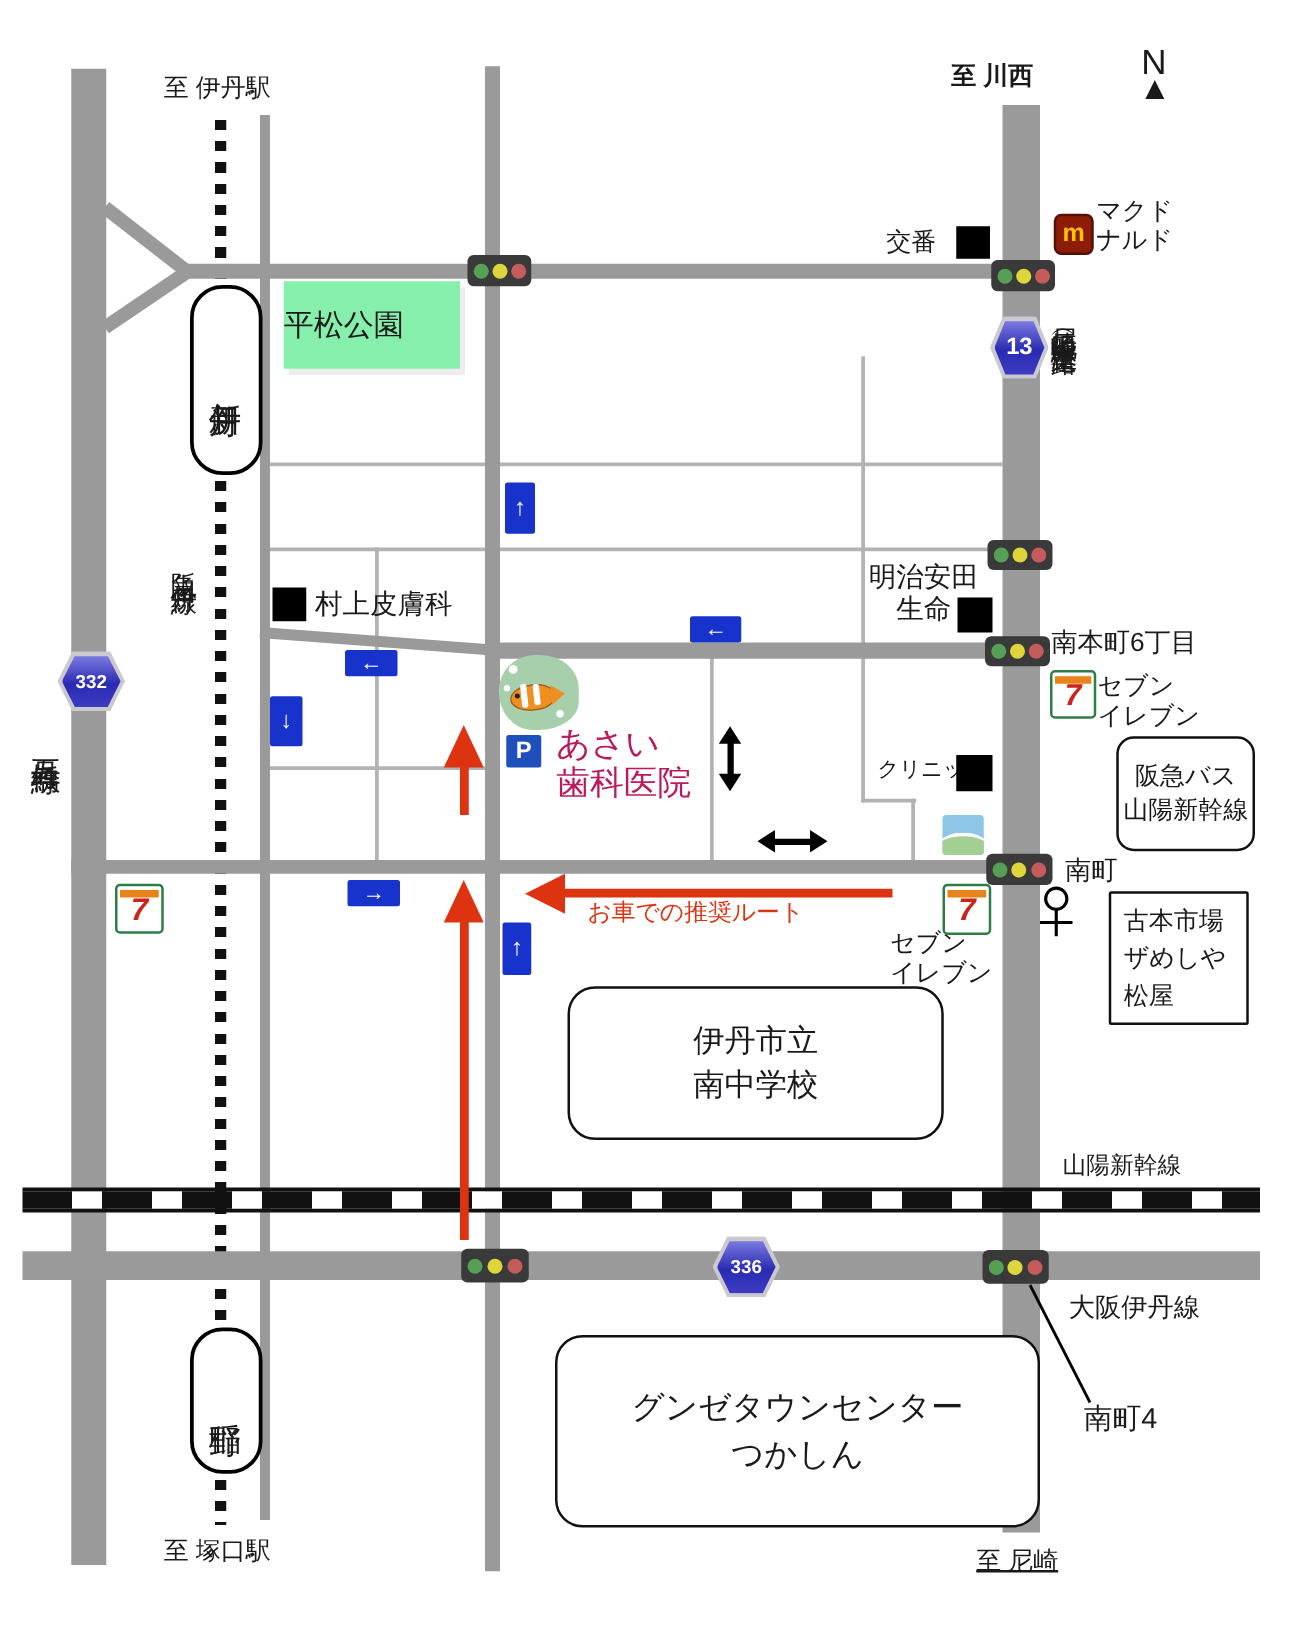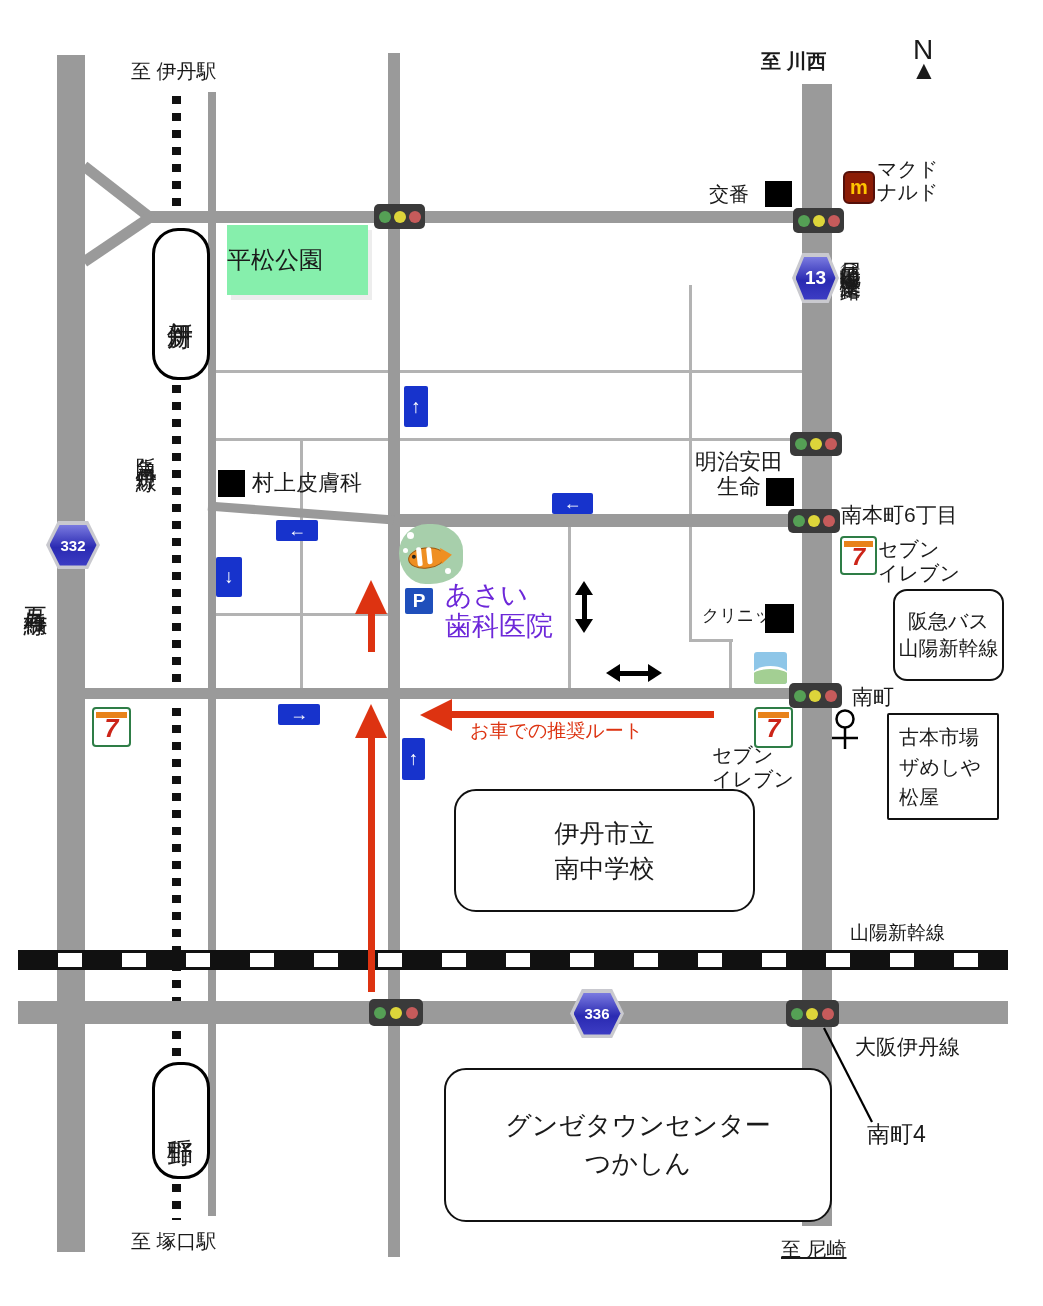--- a/index.html
+++ b/index.html
@@ -7,21 +7,21 @@
        font-family:"Liberation Sans",sans-serif;color:#1a1a1a;}
   .road{position:absolute;background:#9a9a9a;z-index:2;}
   .lane{position:absolute;background:#b3b3b3;z-index:1;}
   .raildots{position:absolute;width:9px;z-index:1;
     background:repeating-linear-gradient(180deg,#111 0 8px,transparent 8px 17px);}
   .shink{position:absolute;height:14px;border-top:3px solid #111;border-bottom:3px solid #111;
     background:repeating-linear-gradient(90deg,#111 0 40px,#fff 40px 64px);z-index:3;}
   .lbl{position:absolute;white-space:nowrap;z-index:6;line-height:1.15;}
   .vlbl{writing-mode:vertical-rl;letter-spacing:2px;}
   .red{color:#dd3311;}
-  .green{color:#6d28d9;}
+  .green{color:#be185d;}
   .sq{position:absolute;background:#000;z-index:6;}
   .station{position:absolute;background:#fff;border:3.5px solid #000;border-radius:26px;
     display:flex;align-items:center;justify-content:center;z-index:4;}
   .box{position:absolute;background:#fff;border:2.5px solid #111;border-radius:22px;
     display:flex;flex-direction:column;align-items:center;justify-content:center;z-index:5;text-align:center;margin-left:36px;}
   .park{position:absolute;background:#86efac;display:flex;align-items:center;justify-content:flex-start;
     z-index:3;box-shadow:4px 5px 0 rgba(0,0,0,0.07);}
   .tl{position:absolute;background:#3a3a3a;border-radius:5px;display:flex;align-items:center;
     justify-content:space-around;padding:0 3px;z-index:7;}
   .tl i{width:12px;height:12px;border-radius:50%;display:block;}

